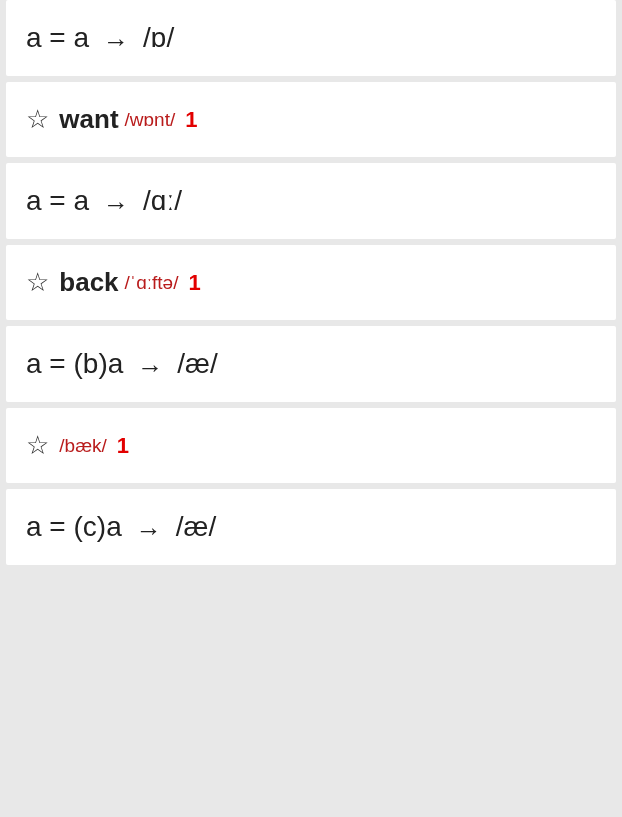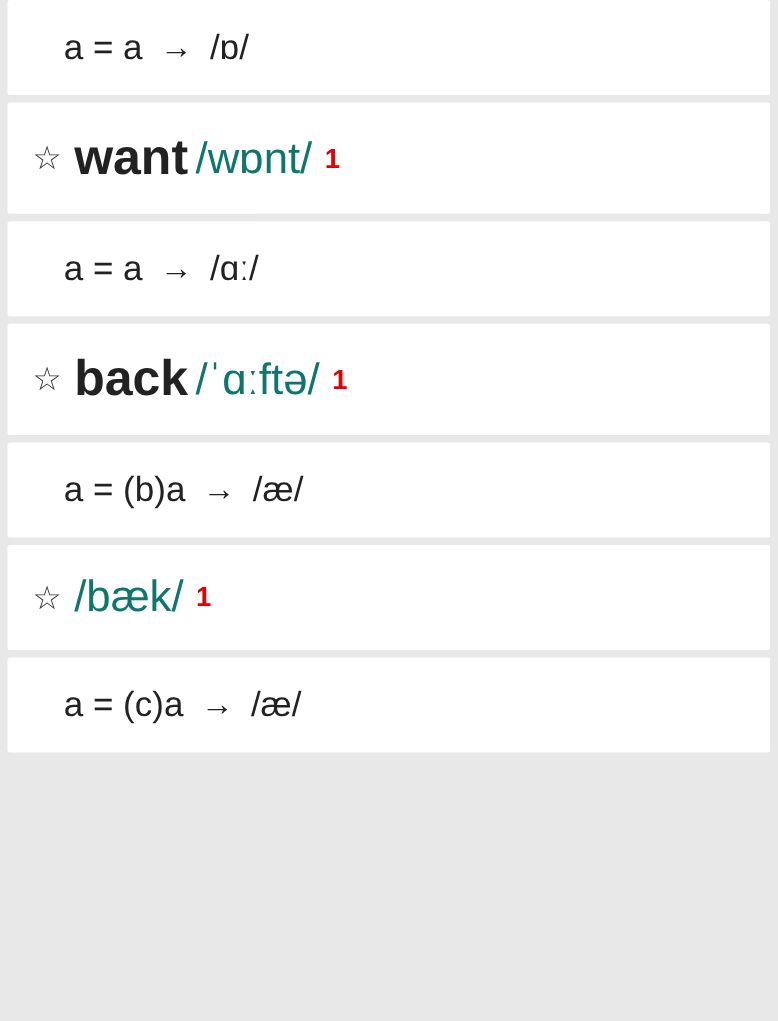--- a/index.html
+++ b/index.html
@@ -15,49 +15,49 @@
       padding: 22px 20px;
       border-radius: 2px;
       box-sizing: border-box;
       display: flex;
       align-items: center;
     }
     .rule-text {
       font-size: 28px;
       color: #222;
       display: flex;
+      align-items: center;
       gap: 14px;
-      margin-left: 25px;
     }
     .rule-left {
       font-weight: 400;
     }
     .arrow {
       font-size: 26px;
       color: #222;
     }
     .rule-right {
       font-weight: 400;
     }
     .star {
       font-size: 26px;
       color: #333;
       margin-right: 10px;
       display: inline-block;
     }
     .word {
-      font-size: 40px;
+      font-size: 26px;
       font-weight: 700;
       color: #222;
       margin-right: 6px;
     }
     .ipa {
-      font-size: 35px;
+      font-size: 19px;
       font-weight: 400;
-      color: #0f766e;
+      color: #b91c1c;
       margin-right: 10px;
     }
     .badge {
       font-size: 22px;
       font-weight: 700;
       color: #e20000;
     }
     .topcard {
       margin-top: 0;
     }

